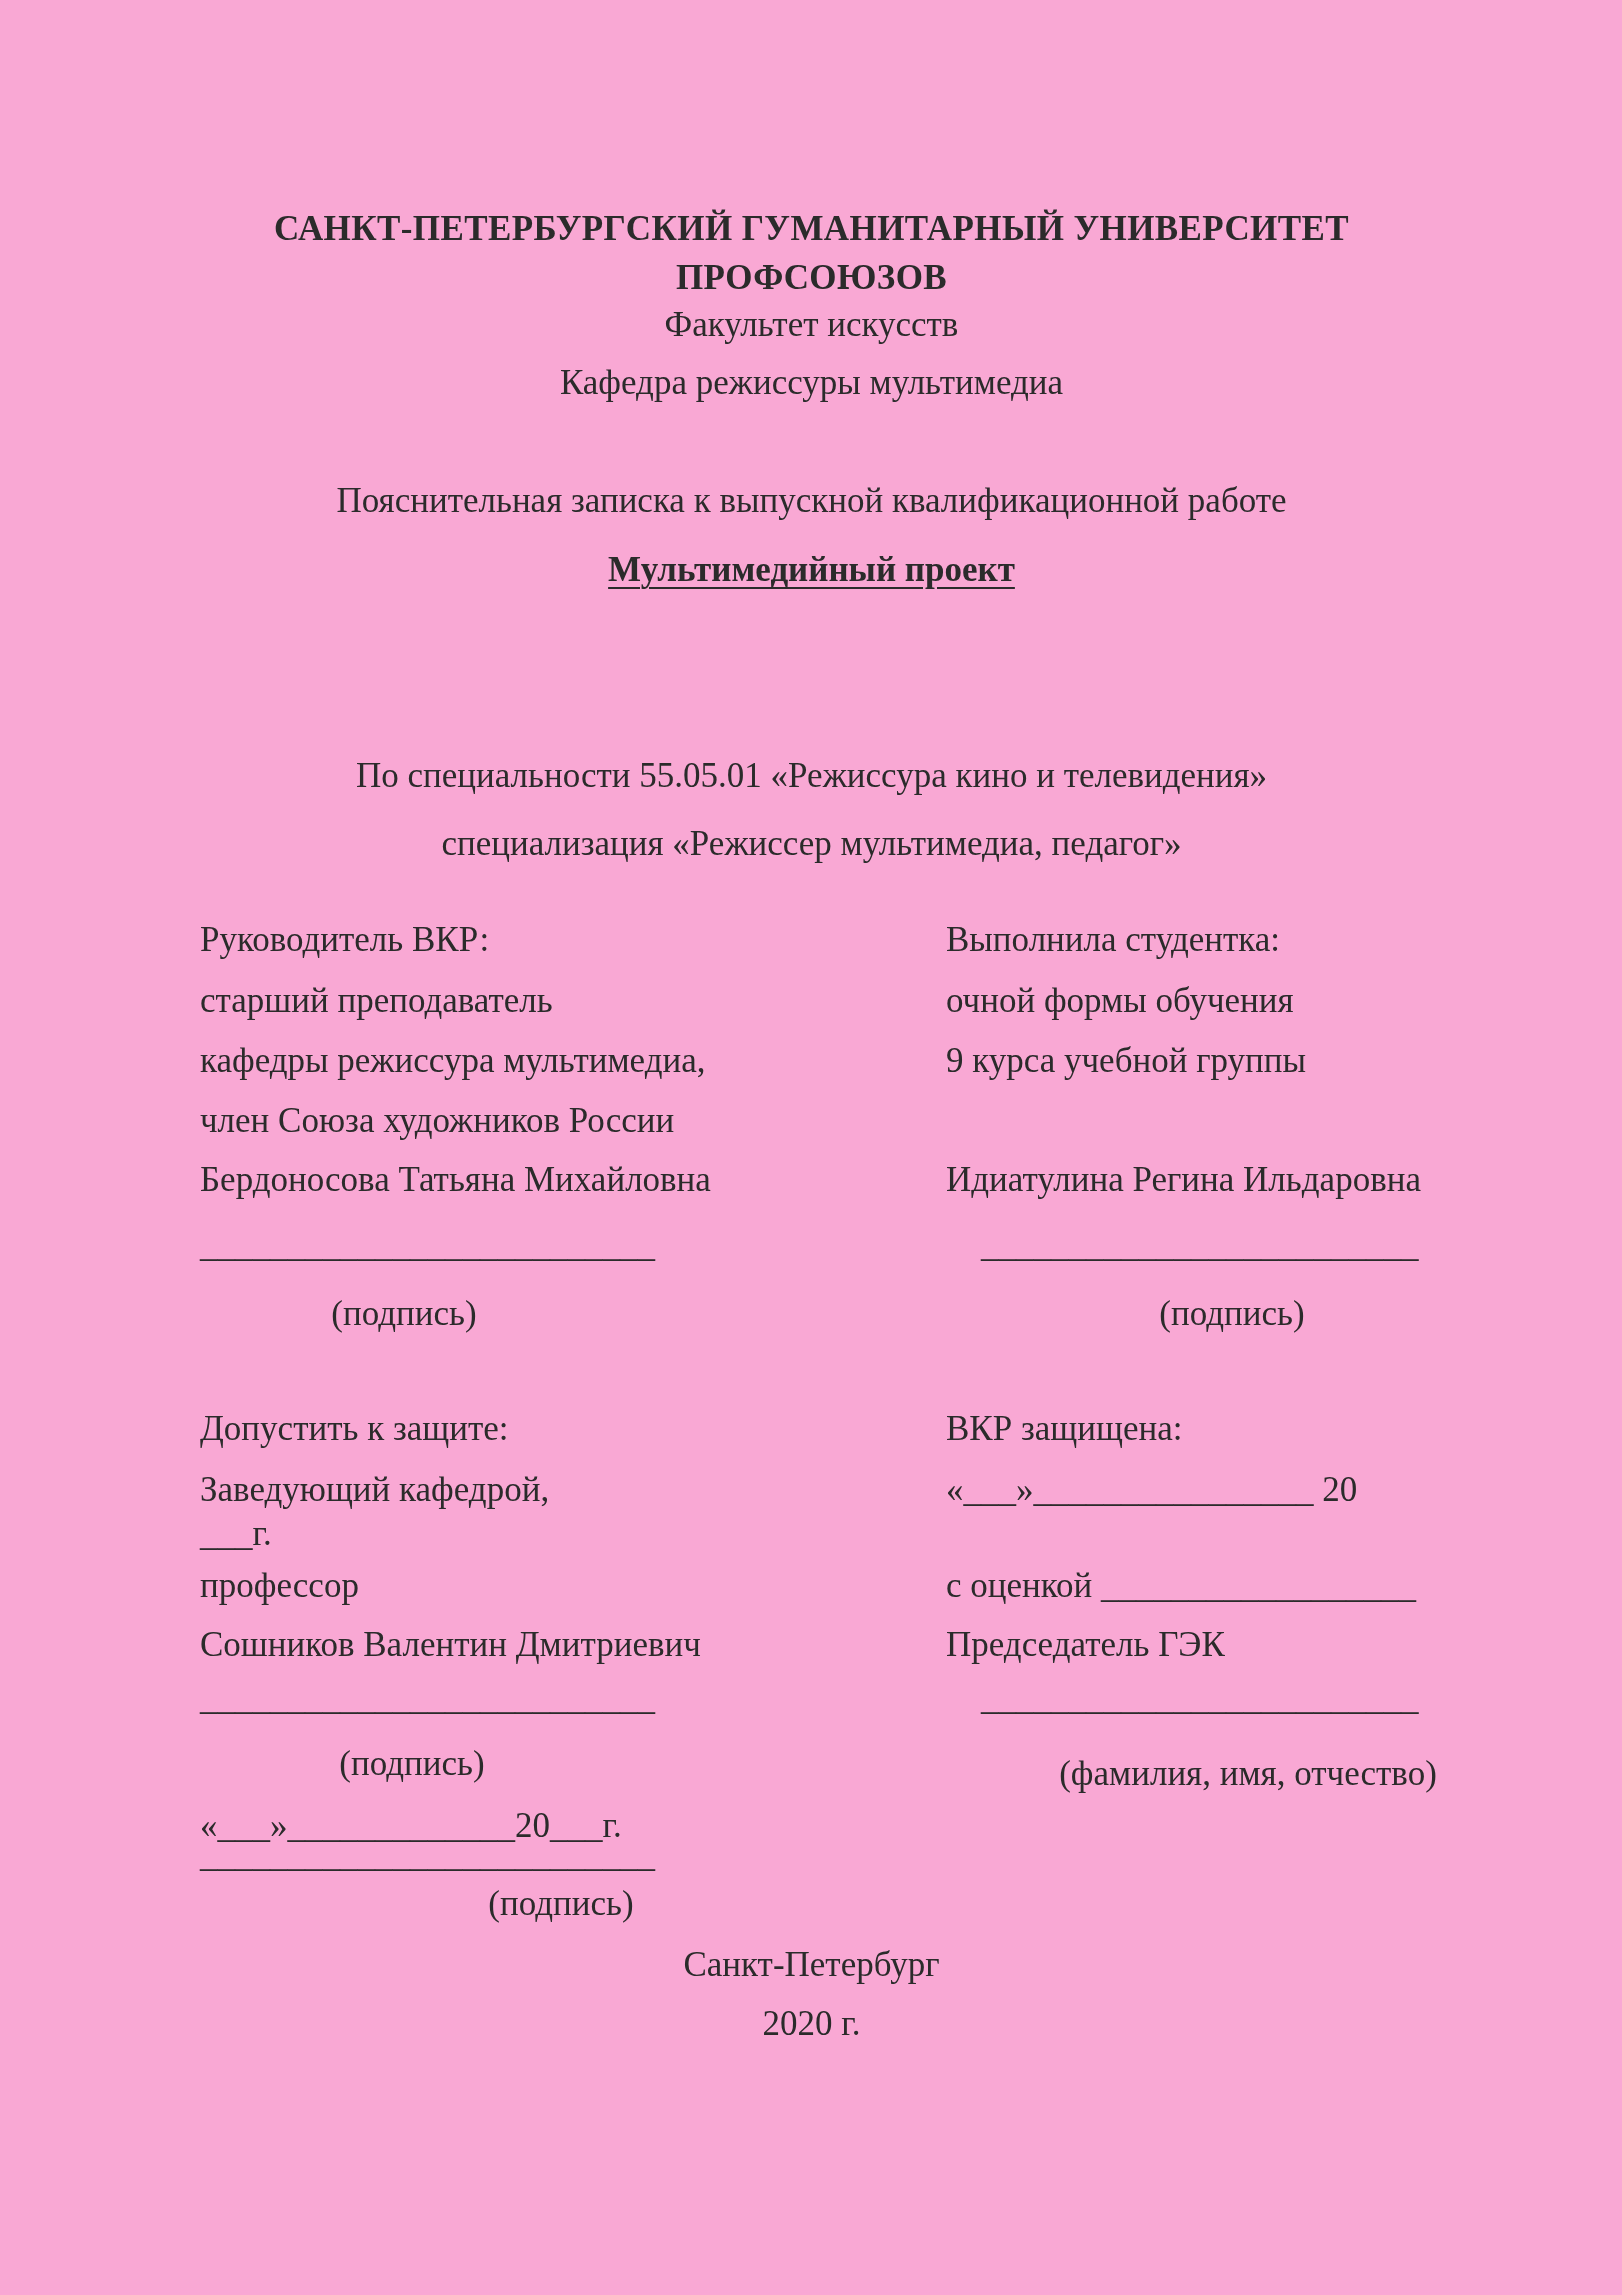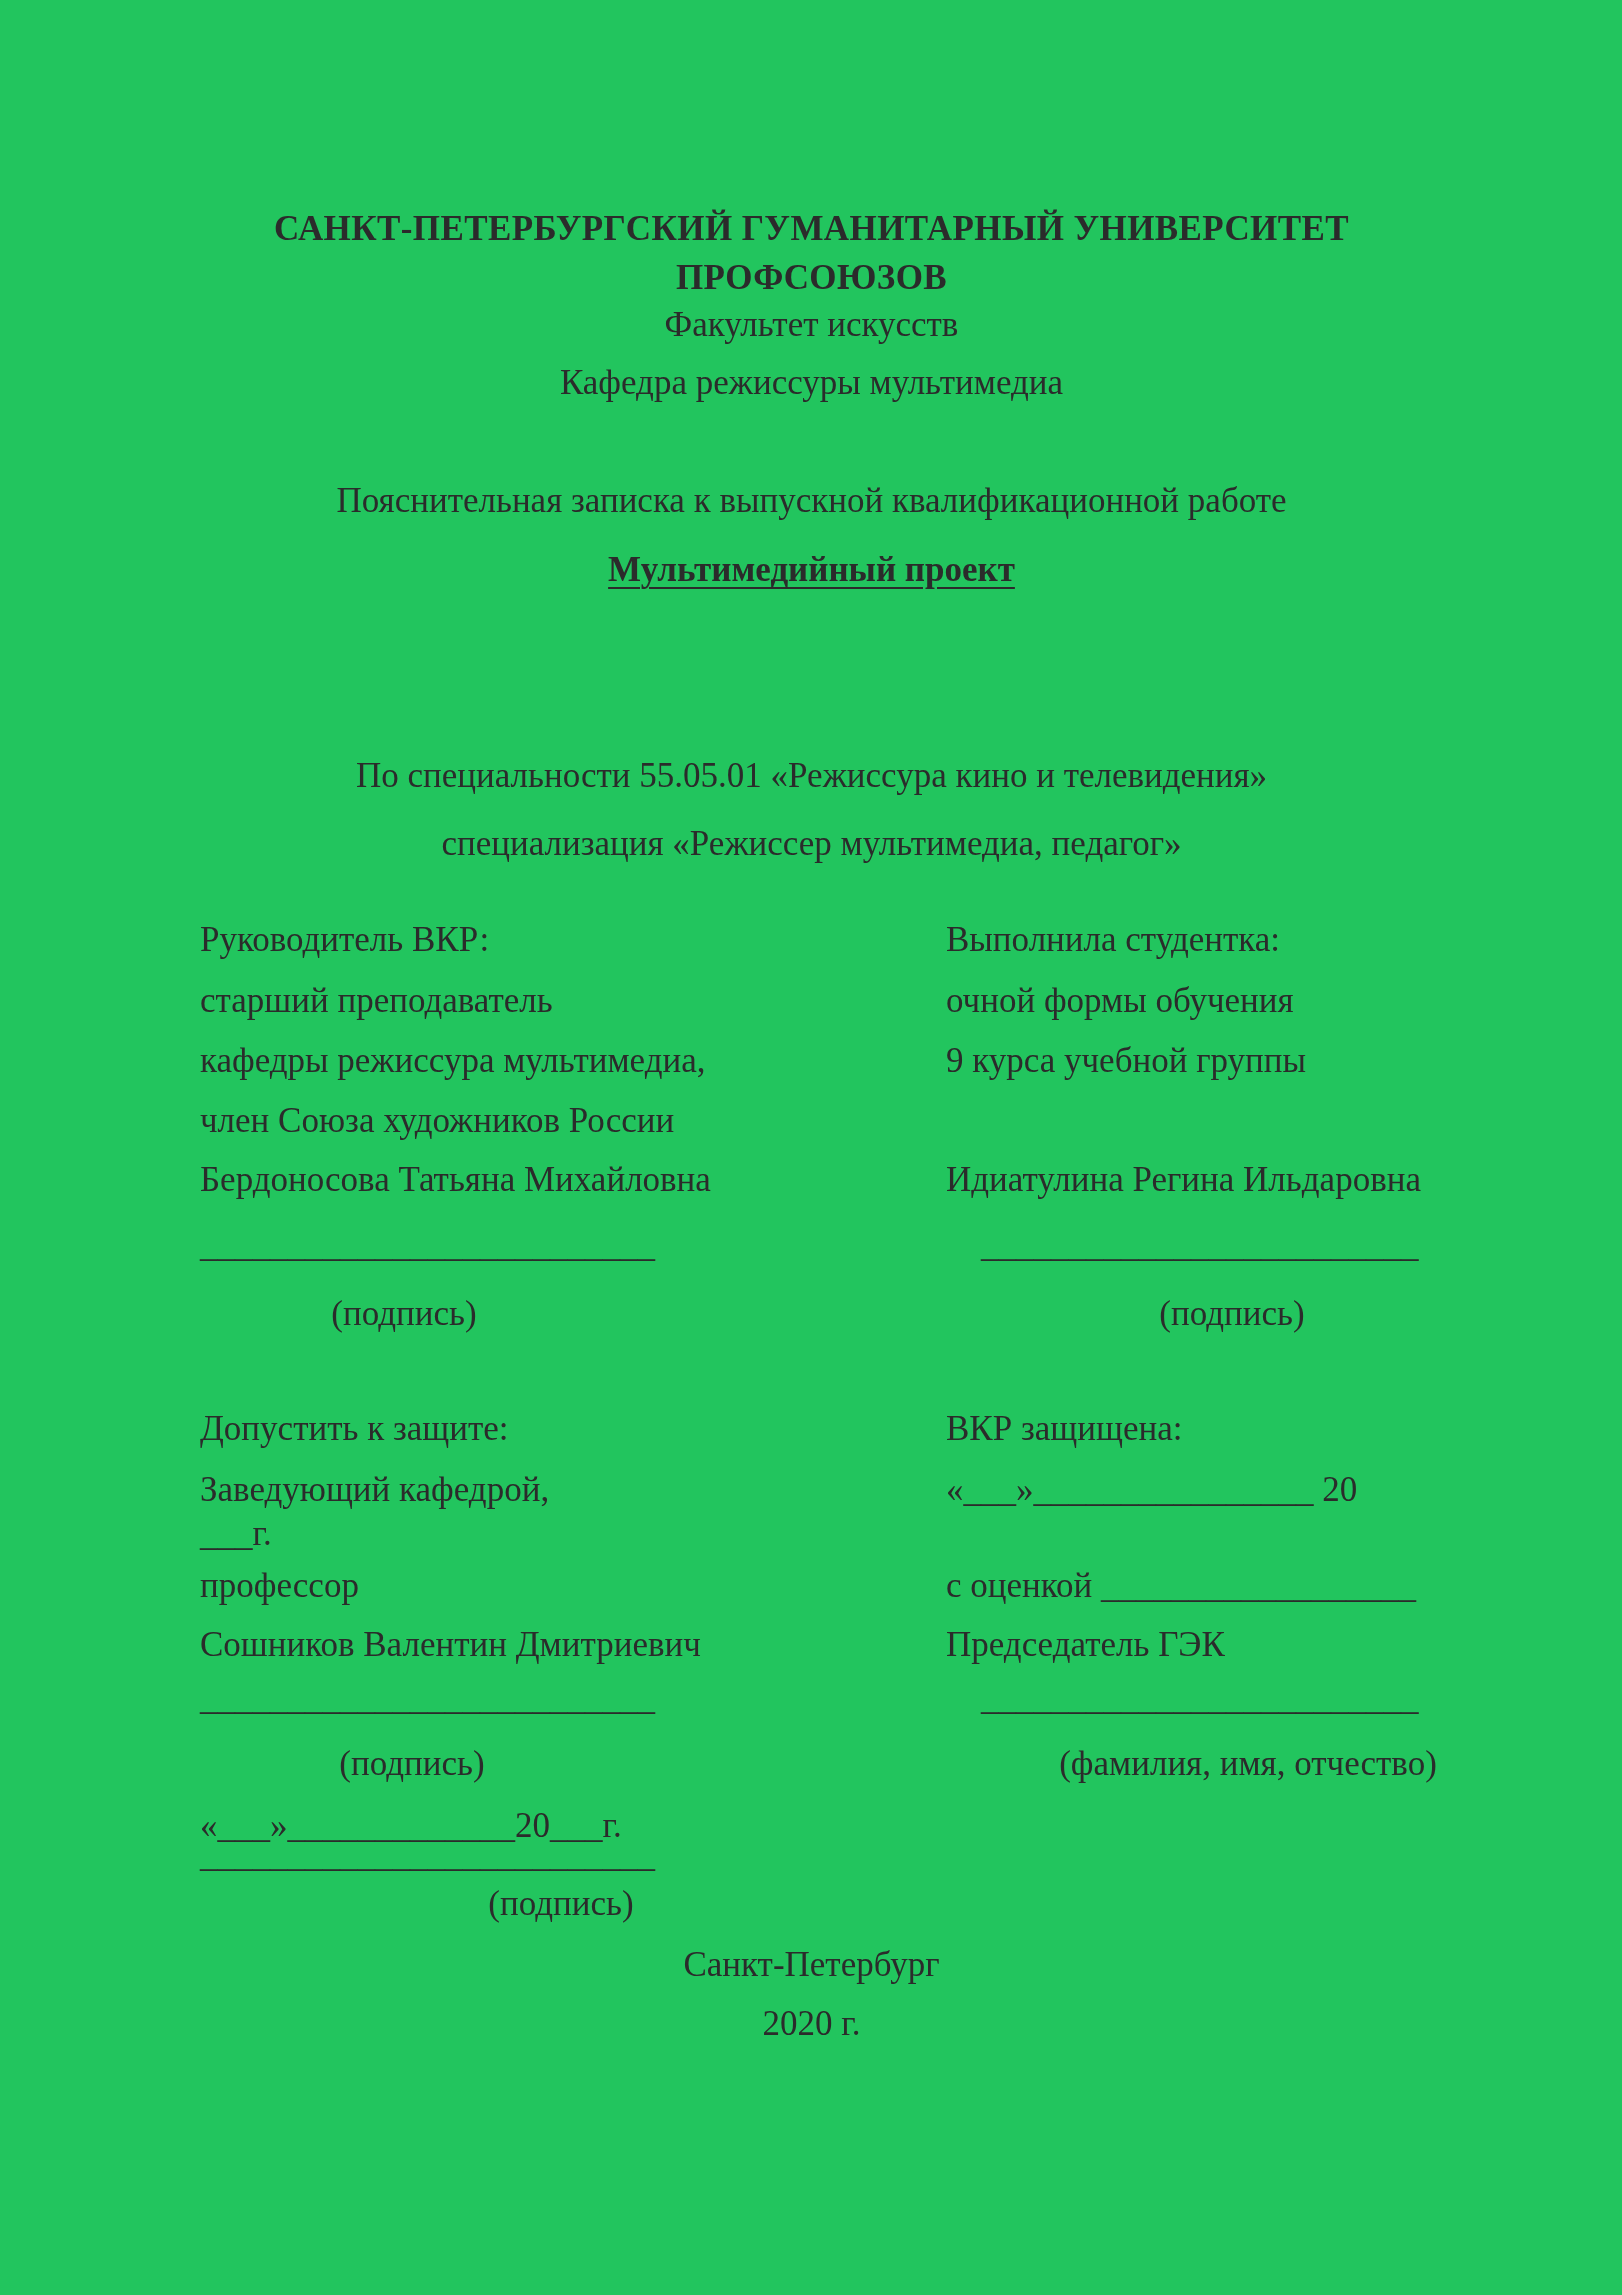--- a/index.html
+++ b/index.html
@@ -1,20 +1,20 @@
 <!DOCTYPE html>
 <html lang="ru" style="font-size:12.6px"><head>
 <meta charset="utf-8">
 <style>
   html, body { margin:0; padding:0; background:#ffffff; }
   .page {
     position: relative;
     width: 1623px;
     height: 2295px;
-    background: #22c55e;
+    background: #f9a8d4;
     font-family: "Liberation Serif", "DejaVu Serif", serif;
     font-size: 35px;
     color: #2b2b2b;
     overflow: hidden;
   }
   .c { position:absolute; left:0; right:0; text-align:center; }
   .l { position:absolute; left:200px; }
   .r { position:absolute; left:946px; }
   .bold { font-weight:bold; }
   .u {
@@ -25,21 +25,21 @@
   }
   .uni-title {
     width: 1162px; margin: 0 auto;
     font-weight: bold; font-size: 35px; line-height: 49px;
     letter-spacing: 0.4px;
   }
   .sigline { letter-spacing: 0; white-space: pre; }
   .cap1l { position:absolute; left:200px;  width:408px; text-align:center; }
   .cap1r { position:absolute; left:981px; width:502px; text-align:center; }
   .cap2l { position:absolute; left:200px;  width:424px; text-align:center; }
-  .cap2r { position:absolute; left:981px; width:534px; text-align:center; }
+  .cap2r { position:absolute; left:981px; width:534px; text-align:center;margin-top:10px; }
   .cap3l { position:absolute; left:200px;  width:722px; text-align:center; }
   .rsig { position:absolute; left:981px; }
 </style>
 </head>
 <body>
 
 <div class="page">
 
   <div class="c" style="top:204px;">
     <div class="uni-title">САНКТ-ПЕТЕРБУРГСКИЙ ГУМАНИТАРНЫЙ УНИВЕРСИТЕТ ПРОФСОЮЗОВ</div>

